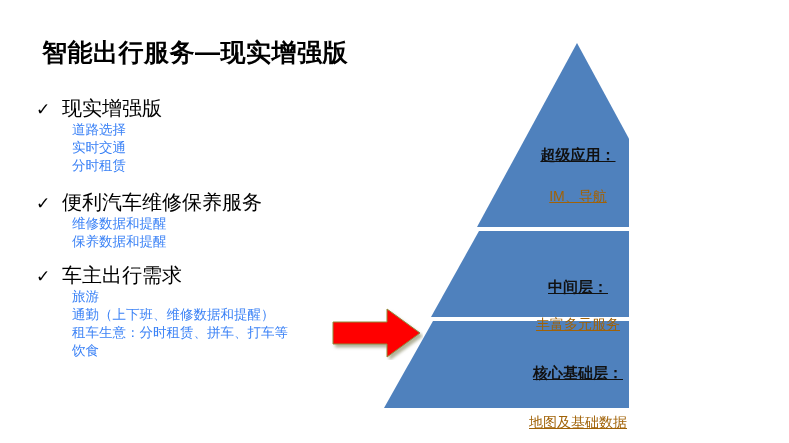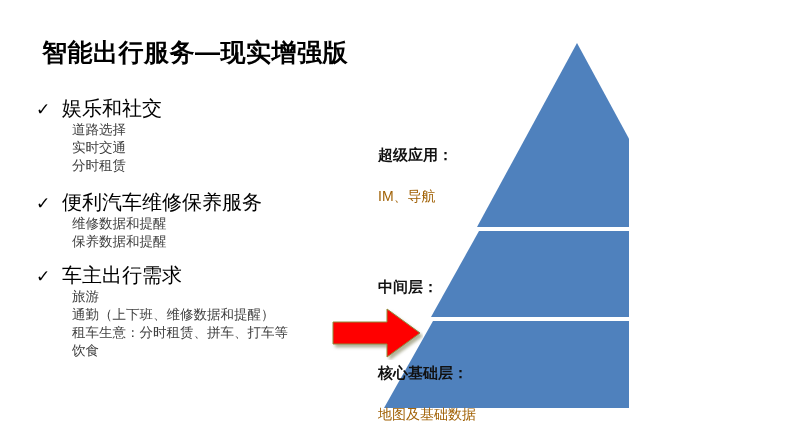--- a/index.html
+++ b/index.html
@@ -60,21 +60,21 @@
   }
   .sub-list {
     margin: 0;
     padding: 0;
     list-style: none;
     margin-left: 36px;
   }
   .sub-item {
     font-size: 13.5px;
     line-height: 1.32;
-    color: #404040;
+    color: #3b82f6;
     white-space: nowrap;
   }
   .grp-gap-1 { margin-top: 16px; }
   .grp-gap-2 { margin-top: 12px; }
 
   
   #red-arrow {
     position: absolute;
     left: 331px;
     top: 306px;
@@ -86,54 +86,55 @@
   #pyramid {
     position: absolute;
     left: 378px;
     top: 36px;
     width: 400px;
     height: 382px;
   }
   .tier-label {
     position: absolute;
     width: 100%;
-    text-align: left;
+    text-align: center;
     white-space: nowrap;
     pointer-events: none;
+    text-decoration: underline;
   }
   .tier-title {
     font-size: 15px;
     font-weight: bold;
     color: #111111;
   }
   .tier-sub {
     font-size: 14px;
     font-weight: normal;
     color: #a16207;
   }
   #tier1-title { top: 110px; }
   #tier1-sub   { top: 152px; }
   #tier2-title { top: 242px; }
   #tier2-sub   { top: 280px; }
   #tier3-title { top: 328px; }
-  #tier3-sub   { top: 370px; }
+  #tier3-sub   { top: 378px; }
 </style>
 </head>
 <body>
 
 <div id="slide">
 
   <div id="slide-title">智能出行服务—现实增强版</div>
 
   <div id="bullet-list">
 
     <div class="bullet-group">
       <div class="bullet-head">
         <span class="bullet-check">✓</span>
-        <span class="bullet-title">娱乐和社交</span>
+        <span class="bullet-title">现实增强版</span>
       </div>
       <ul class="sub-list">
         <li class="sub-item">道路选择</li>
         <li class="sub-item">实时交通</li>
         <li class="sub-item">分时租赁</li>
       </ul>
     </div>
 
     <div class="bullet-group grp-gap-1">
       <div class="bullet-head">
@@ -177,18 +178,19 @@
 
       <polygon points="101,195 297,195 345,281 53,281" fill="#4f81bd"></polygon>
 
       <polygon points="55,285 343,285 392,372 6,372" fill="#4f81bd"></polygon>
     </svg>
 
     <div class="tier-label tier-title" id="tier1-title">超级应用：</div>
     <div class="tier-label tier-sub" id="tier1-sub">IM、导航</div>
 
     <div class="tier-label tier-title" id="tier2-title">中间层：</div>
+    <div class="tier-label tier-sub" id="tier2-sub">丰富多元服务</div>
 
     <div class="tier-label tier-title" id="tier3-title">核心基础层：</div>
     <div class="tier-label tier-sub" id="tier3-sub">地图及基础数据</div>
   </div>
 
 </div>
 
 </body></html>

